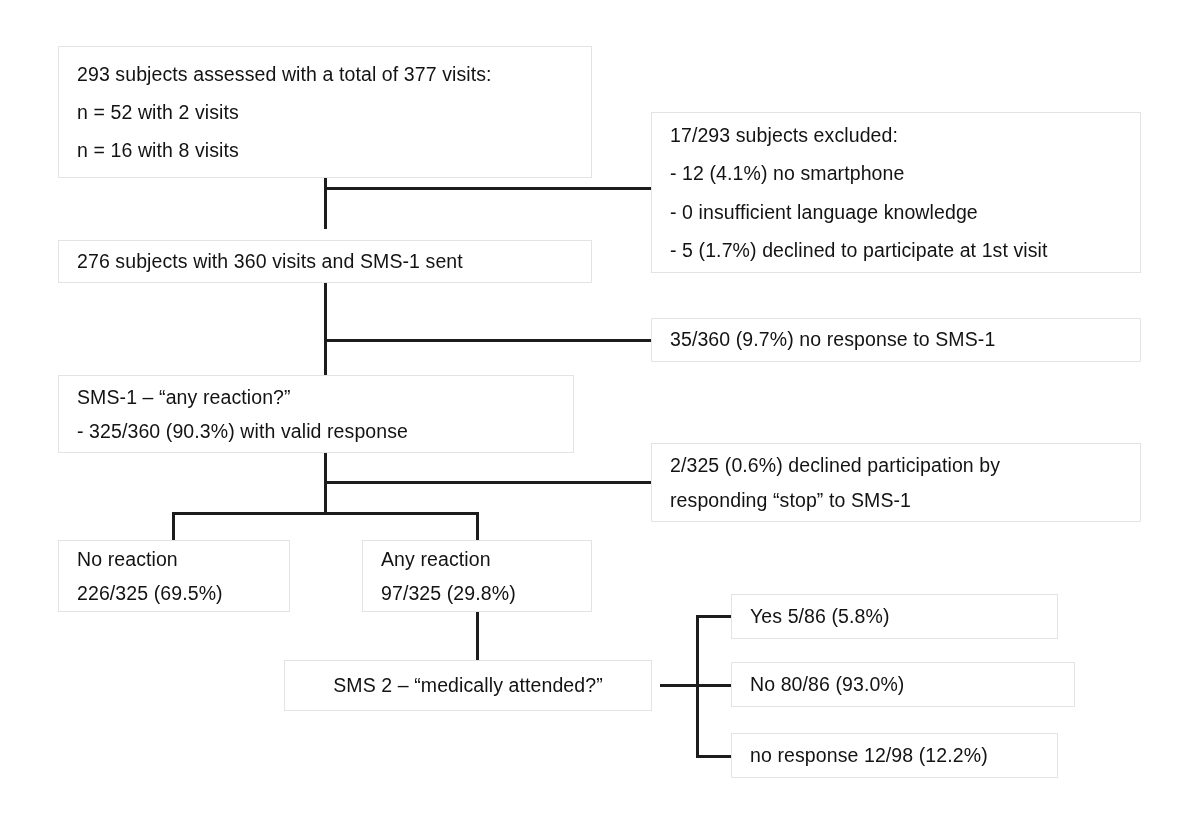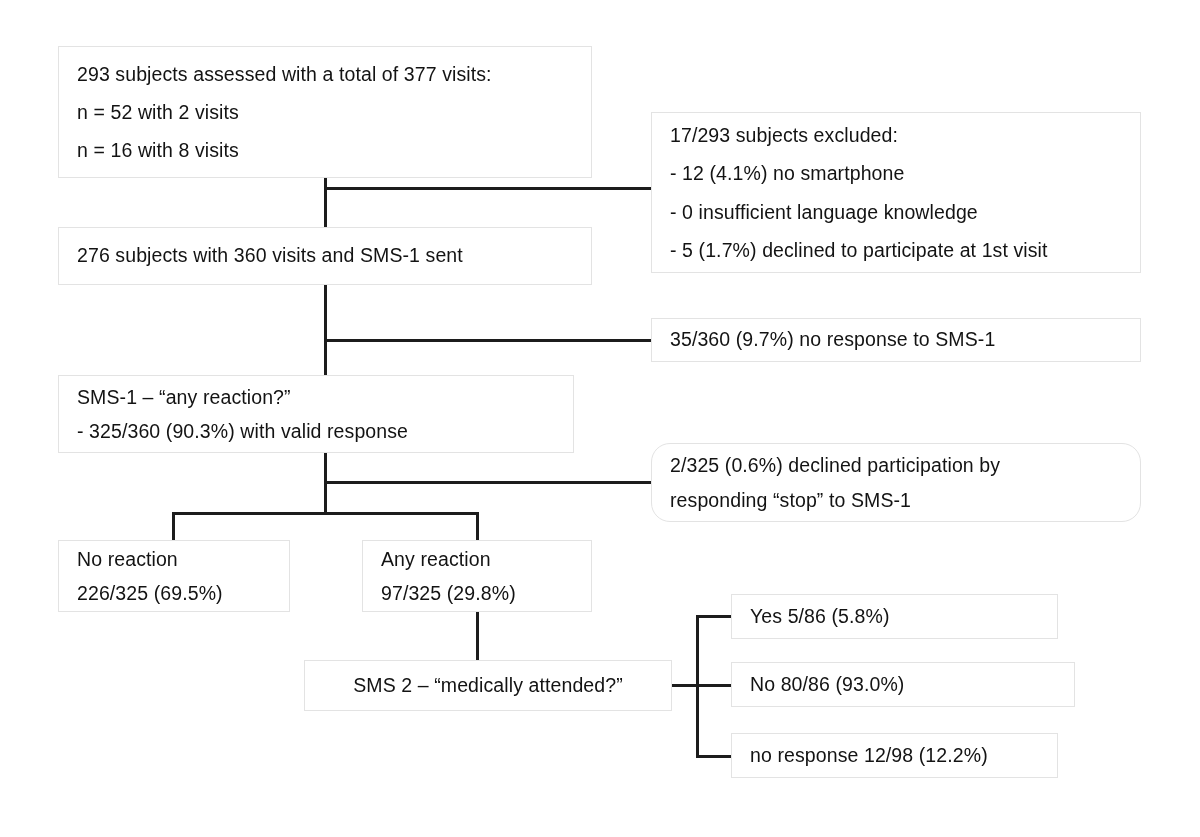--- a/index.html
+++ b/index.html
@@ -82,49 +82,49 @@
     <div class="line">n = 16 with 8 visits</div>
   </div>
 
   <div class="node" style="left:651px; top:112px; width:490px; height:161px;">
     <div class="line">17/293 subjects excluded:</div>
     <div class="line">- 12 (4.1%) no smartphone</div>
     <div class="line">- 0 insufficient language knowledge</div>
     <div class="line">- 5 (1.7%) declined to participate at 1st visit</div>
   </div>
 
-  <div class="node single" style="left:58px; top:227px; width:534px; height:58px;">
+  <div class="node single" style="left:58px; top:240px; width:534px; height:43px;">
     <div class="line">276 subjects with 360 visits and SMS-1 sent</div>
   </div>
 
   <div class="node single" style="left:651px; top:318px; width:490px; height:44px;">
     <div class="line">35/360 (9.7%) no response to SMS-1</div>
   </div>
 
   <div class="node two" style="left:58px; top:375px; width:516px; height:78px;">
     <div class="line">SMS-1 – “any reaction?”</div>
     <div class="line">- 325/360 (90.3%) with valid response</div>
   </div>
 
-  <div class="node two" style="left:651px; top:443px; width:490px; height:79px;border-radius:19px;">
+  <div class="node two" style="left:651px; top:443px; width:490px; height:79px;">
     <div class="line">2/325 (0.6%) declined participation by</div>
     <div class="line">responding “stop” to SMS-1</div>
   </div>
 
   <div class="node two" style="left:58px; top:540px; width:232px; height:72px;">
     <div class="line">No reaction</div>
     <div class="line">226/325 (69.5%)</div>
   </div>
 
   <div class="node two" style="left:362px; top:540px; width:230px; height:72px;">
     <div class="line">Any reaction</div>
     <div class="line">97/325 (29.8%)</div>
   </div>
 
-  <div class="node single" style="left:304px; top:660px; width:368px; height:51px; align-items:center; padding:0;">
+  <div class="node single" style="left:284px; top:660px; width:368px; height:51px; align-items:center; padding:0;">
     <div class="line">SMS 2 – “medically attended?”</div>
   </div>
 
   <div class="node single" style="left:731px; top:594px; width:327px; height:45px;">
     <div class="line">Yes 5/86 (5.8%)</div>
   </div>
 
   <div class="node single" style="left:731px; top:662px; width:344px; height:45px;">
     <div class="line">No 80/86 (93.0%)</div>
   </div>

